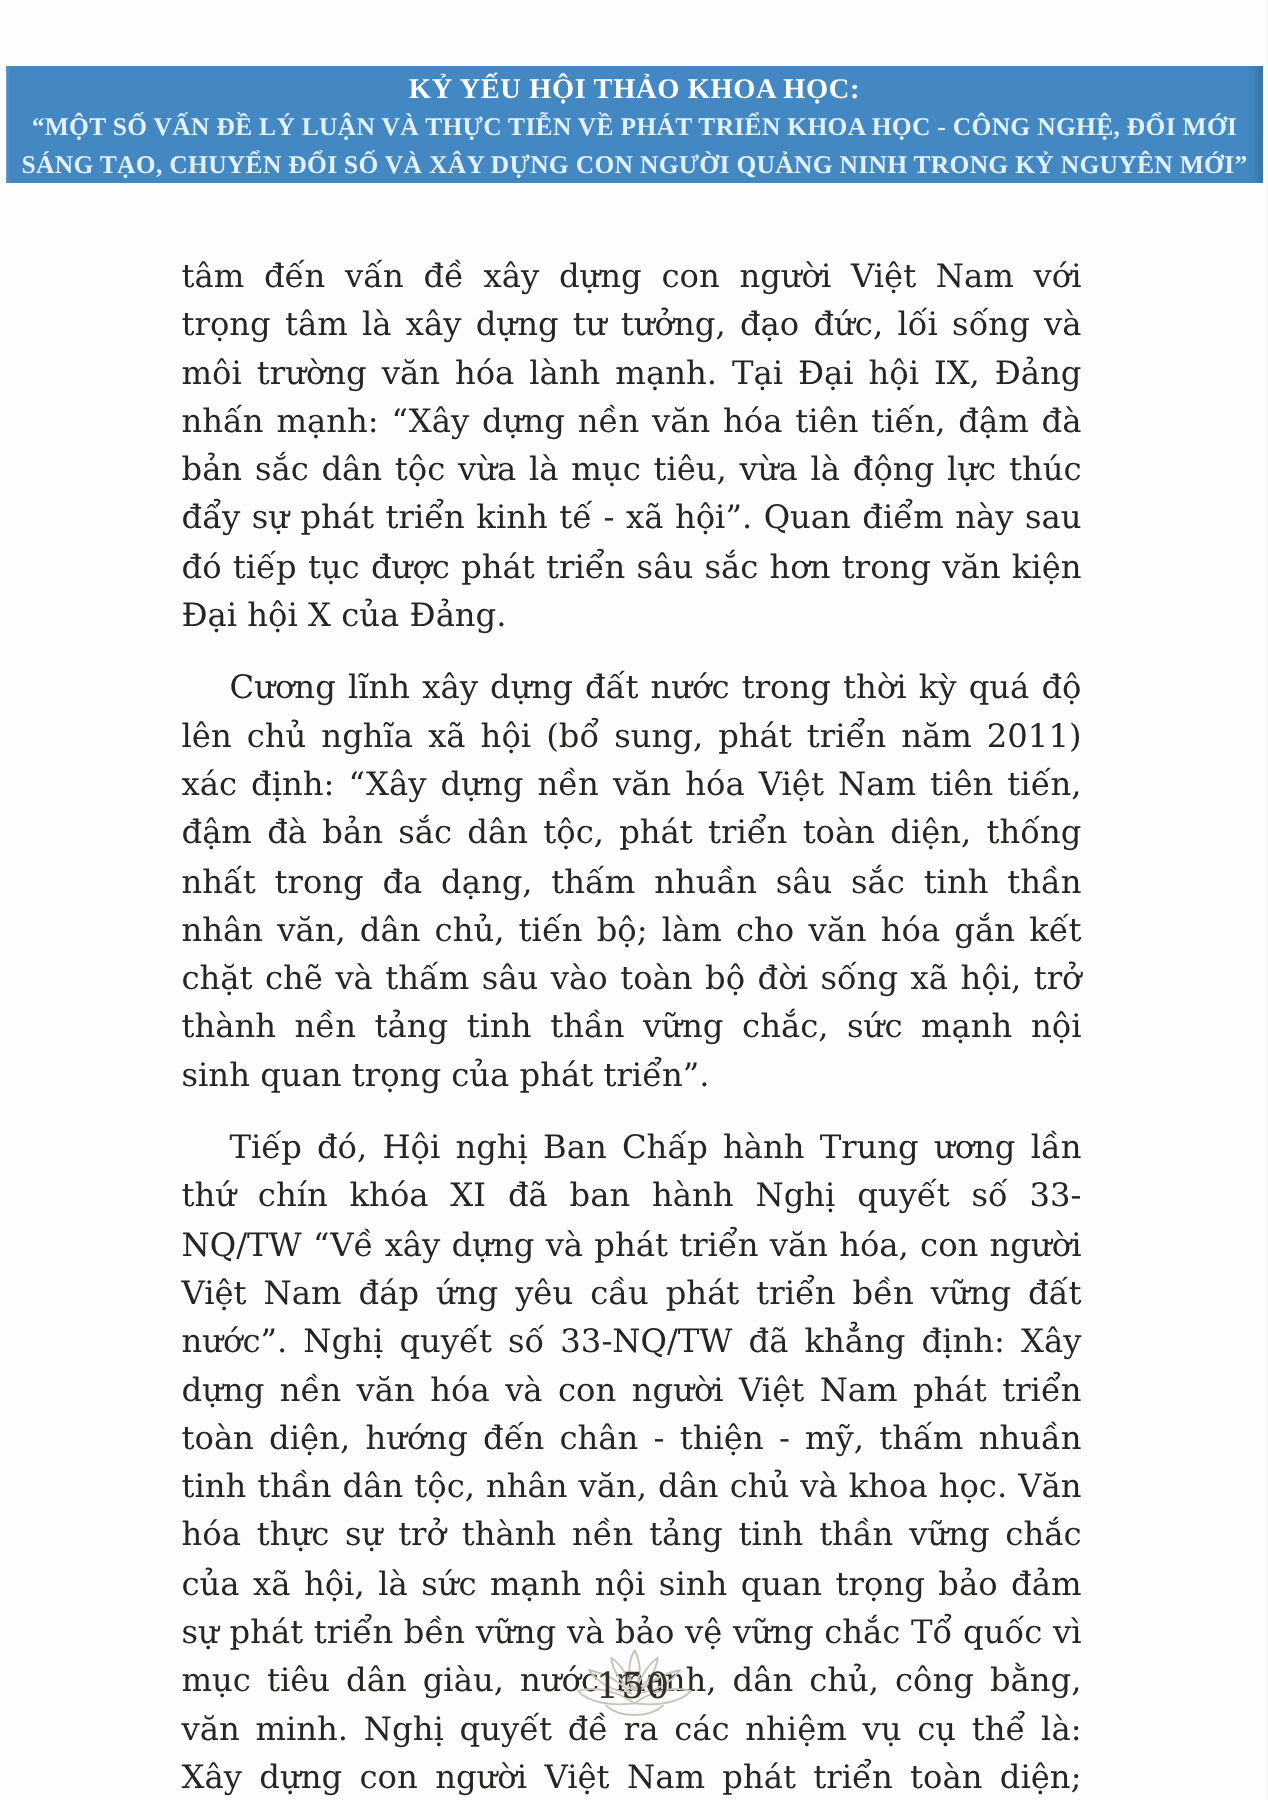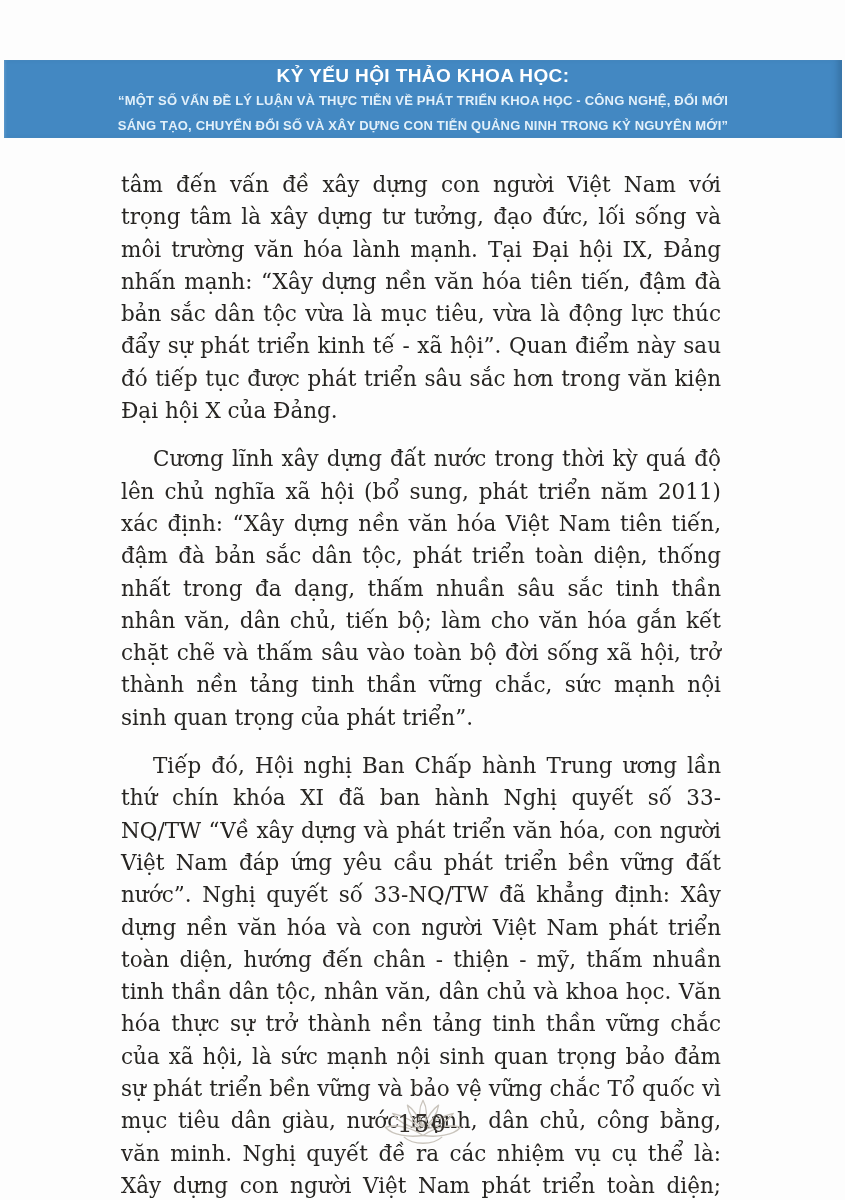--- a/index.html
+++ b/index.html
@@ -10,44 +10,44 @@
       height: 1200px;
       margin: 0 auto;
       background: var(--page-bg, #fdfdfd);
       overflow: hidden;
       font-family: "DejaVu Serif", serif;
     }
 
     
     .banner {
       position: absolute;
-      top: 60px;
+      top: 44px;
       left: 4px;
       right: 3px;
       height: 78px;
       background: var(--banner-bg, #4388c2);
       box-shadow: inset -7px 0 6px -3px rgba(20,50,80,0.25),
                   inset 2px 0 3px -1px rgba(255,255,255,0.18);
       display: flex;
       flex-direction: column;
       justify-content: space-evenly;
       text-align: center;
       padding: 4px 8px 3px 8px;
-      font-family: Liberation Sans, sans-serif;
+      font-family: Liberation Serif, serif;
       font-weight: bold;
     }
     .banner-title {
       color: var(--banner-text, #ffffff);
       font-size: 19px;
       line-height: 24px;
       letter-spacing: 0.4px;
     }
     .banner-subtitle {
       color: var(--banner-subtext, #e2f0fa);
-      font-size: 13px;
+      font-size: 17px;
       line-height: 25px;
       letter-spacing: 0.2px;
     }
 
     
     .content {
       position: absolute;
       top: 153px;
       left: 105px;
       width: 632px;
@@ -84,21 +84,21 @@
     }
   </style>
 </head>
 <body>
 
 <div class="page">
 
   <header class="banner">
     <div class="banner-title">KỶ YẾU HỘI THẢO KHOA HỌC:</div>
     <div class="banner-subtitle">“MỘT SỐ VẤN ĐỀ LÝ LUẬN VÀ THỰC TIỄN VỀ PHÁT TRIỂN KHOA HỌC - CÔNG NGHỆ, ĐỔI MỚI</div>
-    <div class="banner-subtitle">SÁNG TẠO, CHUYỂN ĐỔI SỐ VÀ XÂY DỰNG CON TIỄN QUẢNG NINH TRONG KỶ NGUYÊN MỚI”</div>
+    <div class="banner-subtitle">SÁNG TẠO, CHUYỂN ĐỔI SỐ VÀ XÂY DỰNG CON NGƯỜI QUẢNG NINH TRONG KỶ NGUYÊN MỚI”</div>
   </header>
 
   <main class="content">
     <p class="para">tâm đến vấn đề xây dựng con người Việt Nam với trọng tâm là xây dựng tư tưởng, đạo đức, lối sống và môi trường văn hóa lành mạnh. Tại Đại hội IX, Đảng nhấn mạnh: “Xây dựng nền văn hóa tiên tiến, đậm đà bản sắc dân tộc vừa là mục tiêu, vừa là động lực thúc đẩy sự phát triển kinh tế - xã hội”. Quan điểm này sau đó tiếp tục được phát triển sâu sắc hơn trong văn kiện Đại hội X của Đảng.</p>
     <p class="para indent">Cương lĩnh xây dựng đất nước trong thời kỳ quá độ lên chủ nghĩa xã hội (bổ sung, phát triển năm 2011) xác định: “Xây dựng nền văn hóa Việt Nam tiên tiến, đậm đà bản sắc dân tộc, phát triển toàn diện, thống nhất trong đa dạng, thấm nhuần sâu sắc tinh thần nhân văn, dân chủ, tiến bộ; làm cho văn hóa gắn kết chặt chẽ và thấm sâu vào toàn bộ đời sống xã hội, trở thành nền tảng tinh thần vững chắc, sức mạnh nội sinh quan trọng của phát triển”.</p>
     <p class="para indent">Tiếp đó, Hội nghị Ban Chấp hành Trung ương lần thứ chín khóa XI đã ban hành Nghị quyết số 33-NQ/TW “Về xây dựng và phát triển văn hóa, con người Việt Nam đáp ứng yêu cầu phát triển bền vững đất nước”. Nghị quyết số 33-NQ/TW đã khẳng định: Xây dựng nền văn hóa và con người Việt Nam phát triển toàn diện, hướng đến chân - thiện - mỹ, thấm nhuần tinh thần dân tộc, nhân văn, dân chủ và khoa học. Văn hóa thực sự trở thành nền tảng tinh thần vững chắc của xã hội, là sức mạnh nội sinh quan trọng bảo đảm sự phát triển bền vững và bảo vệ vững chắc Tổ quốc vì mục tiêu dân giàu, nước mạnh, dân chủ, công bằng, văn minh. Nghị quyết đề ra các nhiệm vụ cụ thể là: Xây dựng con người Việt Nam phát triển toàn diện; Xây dựng môi trường văn hóa lành mạnh; Xây dựng văn hóa trong chính trị và kinh tế; Nâng cao chất lượng, hiệu quả hoạt động văn hóa; Phát triển công nghiệp văn hóa đi đôi với xây dựng, hoàn thiện thị trường văn hóa…</p>
 
   </main>
 
   <footer class="footer-ornament">

